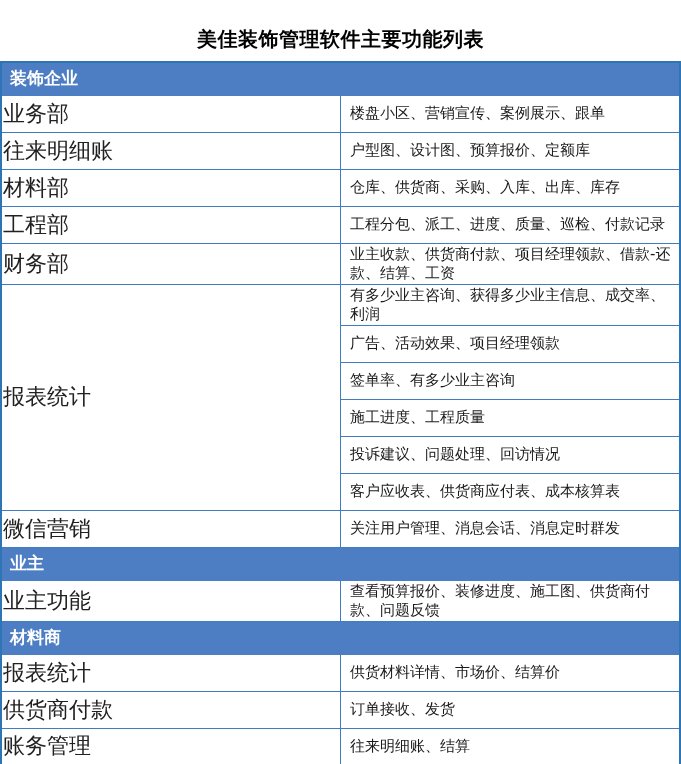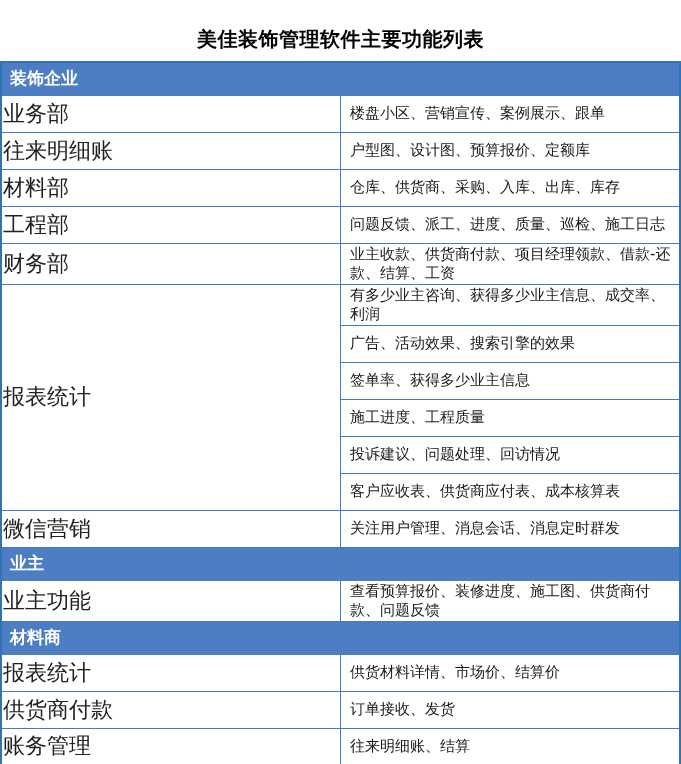--- a/index.html
+++ b/index.html
@@ -82,36 +82,36 @@
     <tr>
       <td class="label-cell">往来明细账</td>
       <td class="feature-cell">户型图、设计图、预算报价、定额库</td>
     </tr>
     <tr>
       <td class="label-cell">材料部</td>
       <td class="feature-cell">仓库、供货商、采购、入库、出库、库存</td>
     </tr>
     <tr>
       <td class="label-cell">工程部</td>
-      <td class="feature-cell">问题反馈、派工、进度、质量、巡检、施工日志</td>
+      <td class="feature-cell">工程分包、派工、进度、质量、巡检、付款记录</td>
     </tr>
     <tr>
       <td class="label-cell">财务部</td>
       <td class="feature-cell">业主收款、供货商付款、项目经理领款、借款-还款、结算、工资</td>
     </tr>
 
     <tr>
       <td class="label-cell" rowspan="6">报表统计</td>
       <td class="feature-cell">有多少业主咨询、获得多少业主信息、成交率、利润</td>
     </tr>
     <tr>
-      <td class="feature-cell">广告、活动效果、搜索引擎的效果</td>
+      <td class="feature-cell">广告、活动效果、项目经理领款</td>
     </tr>
     <tr>
-      <td class="feature-cell">签单率、获得多少业主信息</td>
+      <td class="feature-cell">签单率、有多少业主咨询</td>
     </tr>
     <tr>
       <td class="feature-cell">施工进度、工程质量</td>
     </tr>
     <tr>
       <td class="feature-cell">投诉建议、问题处理、回访情况</td>
     </tr>
     <tr>
       <td class="feature-cell">客户应收表、供货商应付表、成本核算表</td>
     </tr>

